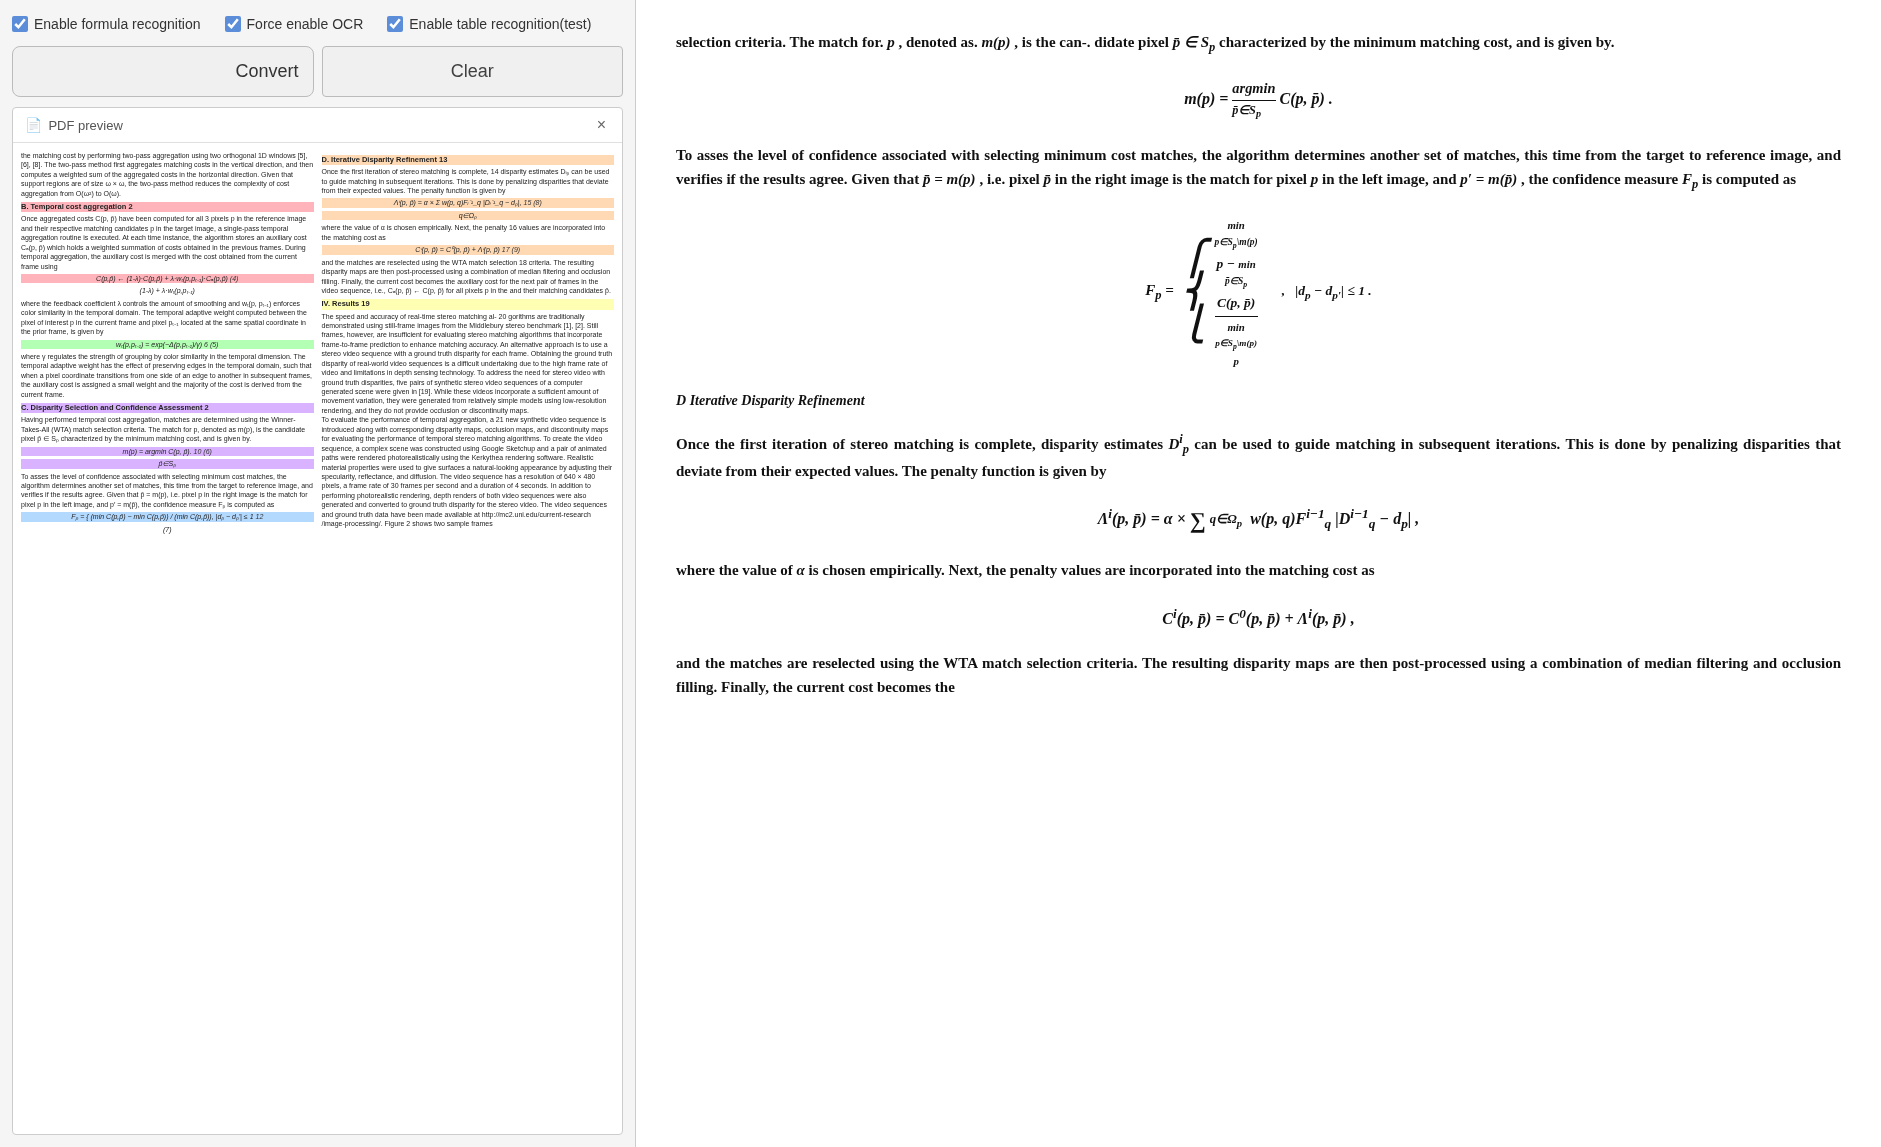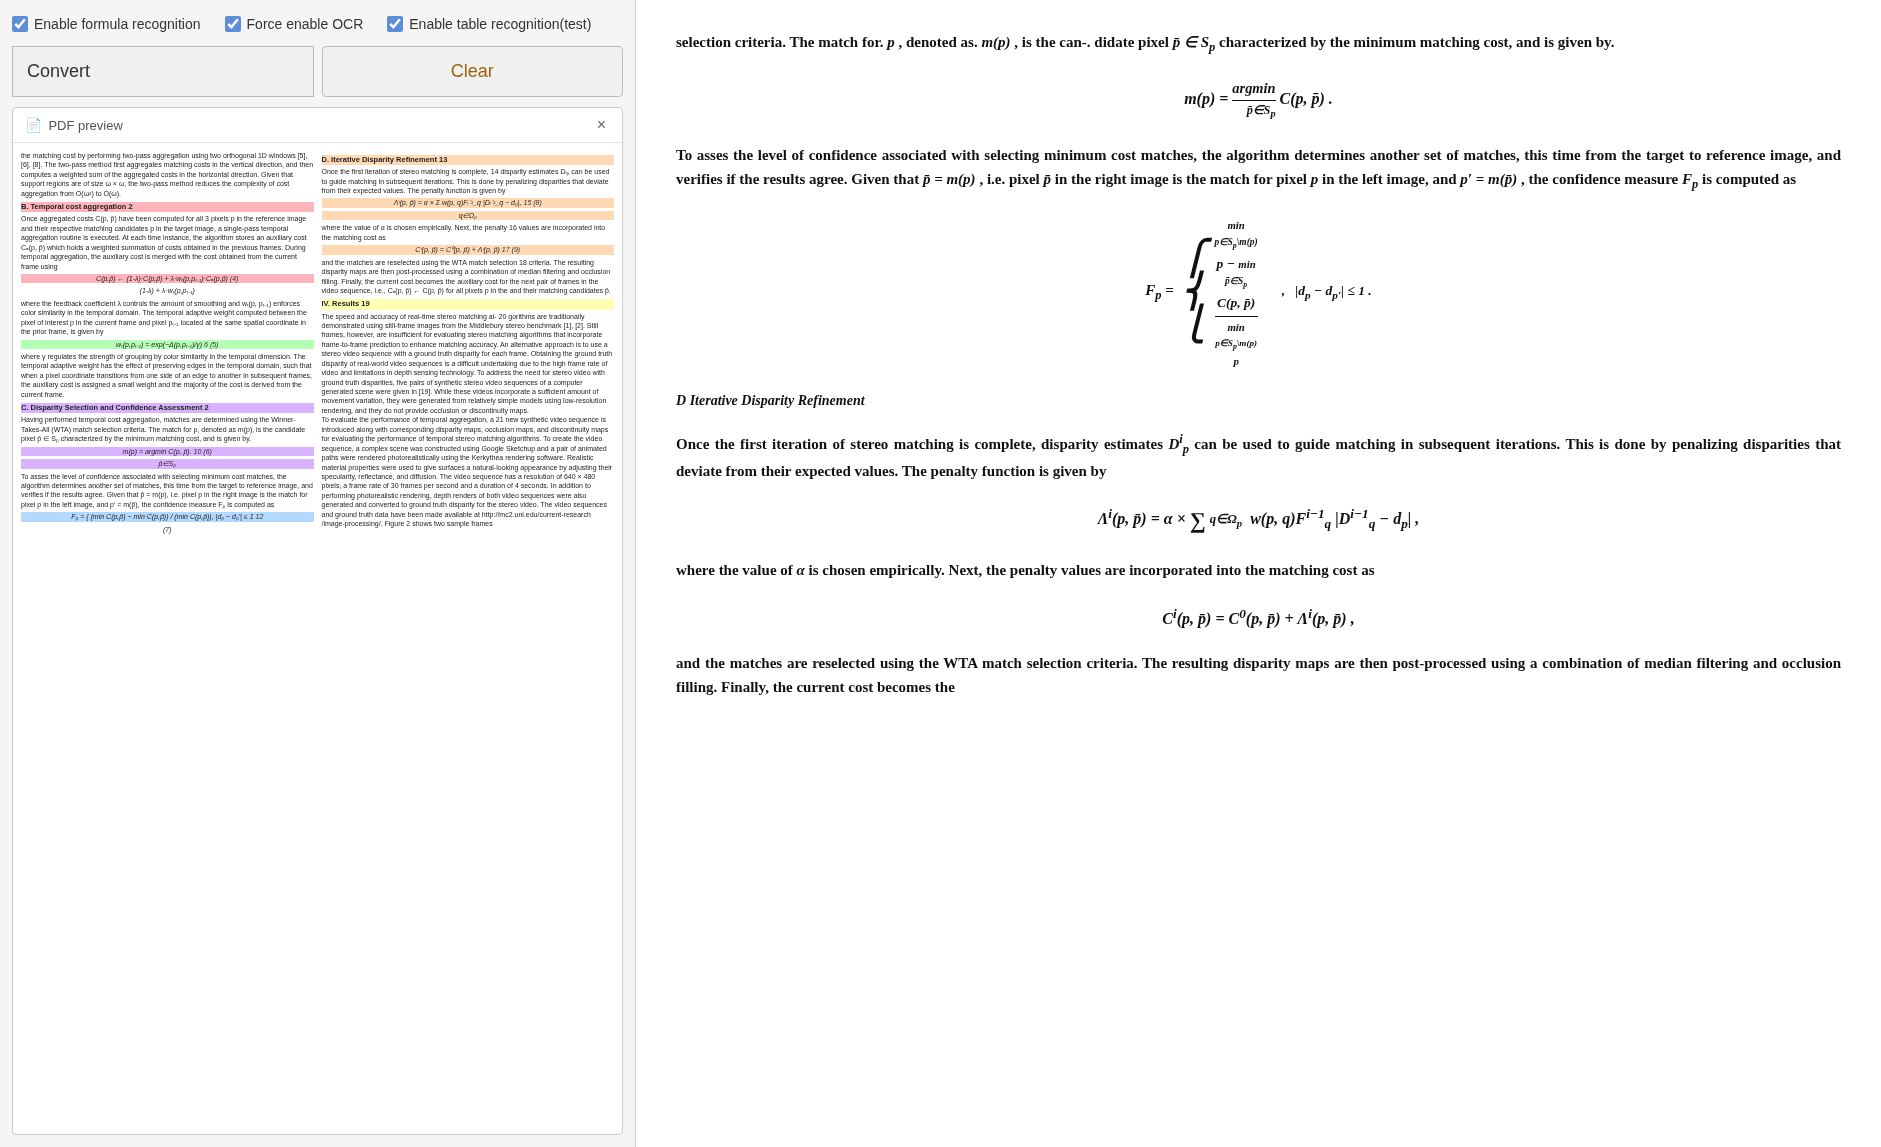--- a/index.html
+++ b/index.html
@@ -47,37 +47,37 @@
     .action-buttons {
       display: flex;
       gap: 8px;
     }
 
     .btn-convert {
       flex: 1;
       padding: 14px;
       background: #f0f0f0;
       border: 1px solid #bbb;
-      border-radius: 0;
+      border-radius: 8px;
       font-size: 18px;
       font-weight: 500;
       color: #333;
       cursor: pointer;
-      text-align: left;
+      text-align: right;
     }
 
     .btn-clear {
       flex: 1;
       padding: 14px;
       background: #f0f0f0;
       border: 1px solid #bbb;
       border-radius: 4px;
       font-size: 18px;
       font-weight: 500;
-      color: #a16207;
+      color: #404040;
       cursor: pointer;
       text-align: center;
     }
 
     
     .pdf-preview-container {
       flex: 1;
       background: white;
       border: 1px solid #ccc;
       border-radius: 4px;
@@ -291,21 +291,21 @@
   </div>
 </div>
 
 <div class="right-panel">
   <p>
     selection criteria. The match for. <span class="math-inline">p</span> , denoted as. <span class="math-inline">m(p)</span> , is the can-. didate pixel <span class="math-inline">p̄ ∈ S<sub>p</sub></span> characterized by the minimum matching cost, and is given by.
   </p>
 
   <div class="math-block">
     <span class="math-inline">m(p) = </span>
-    <span style="display:inline-block; text-align:right; vertical-align:middle; font-size:0.9em;">
+    <span style="display:inline-block; text-align:left; vertical-align:middle; font-size:0.9em;">
       <span style="display:block; border-bottom: 1px solid #111;">argmin</span>
       <span style="display:block; font-size:0.85em;">p̄∈S<sub>p</sub></span>
     </span>
     <span class="math-inline"> C(p, p̄) .</span>
   </div>
 
   <p>
     To asses the level of confidence associated with selecting minimum cost matches, the algorithm determines another set of matches, this time from the target to reference image, and verifies if the results agree. Given that <span class="math-inline">p̄ = m(p)</span> , i.e. pixel <span class="math-inline">p̄</span> in the right image is the match for pixel <span class="math-inline">p</span> in the left image, and <span class="math-inline">p′ = m(p̄)</span> , the confidence measure <span class="math-inline">F<sub>p</sub></span> is computed as
   </p>
 

